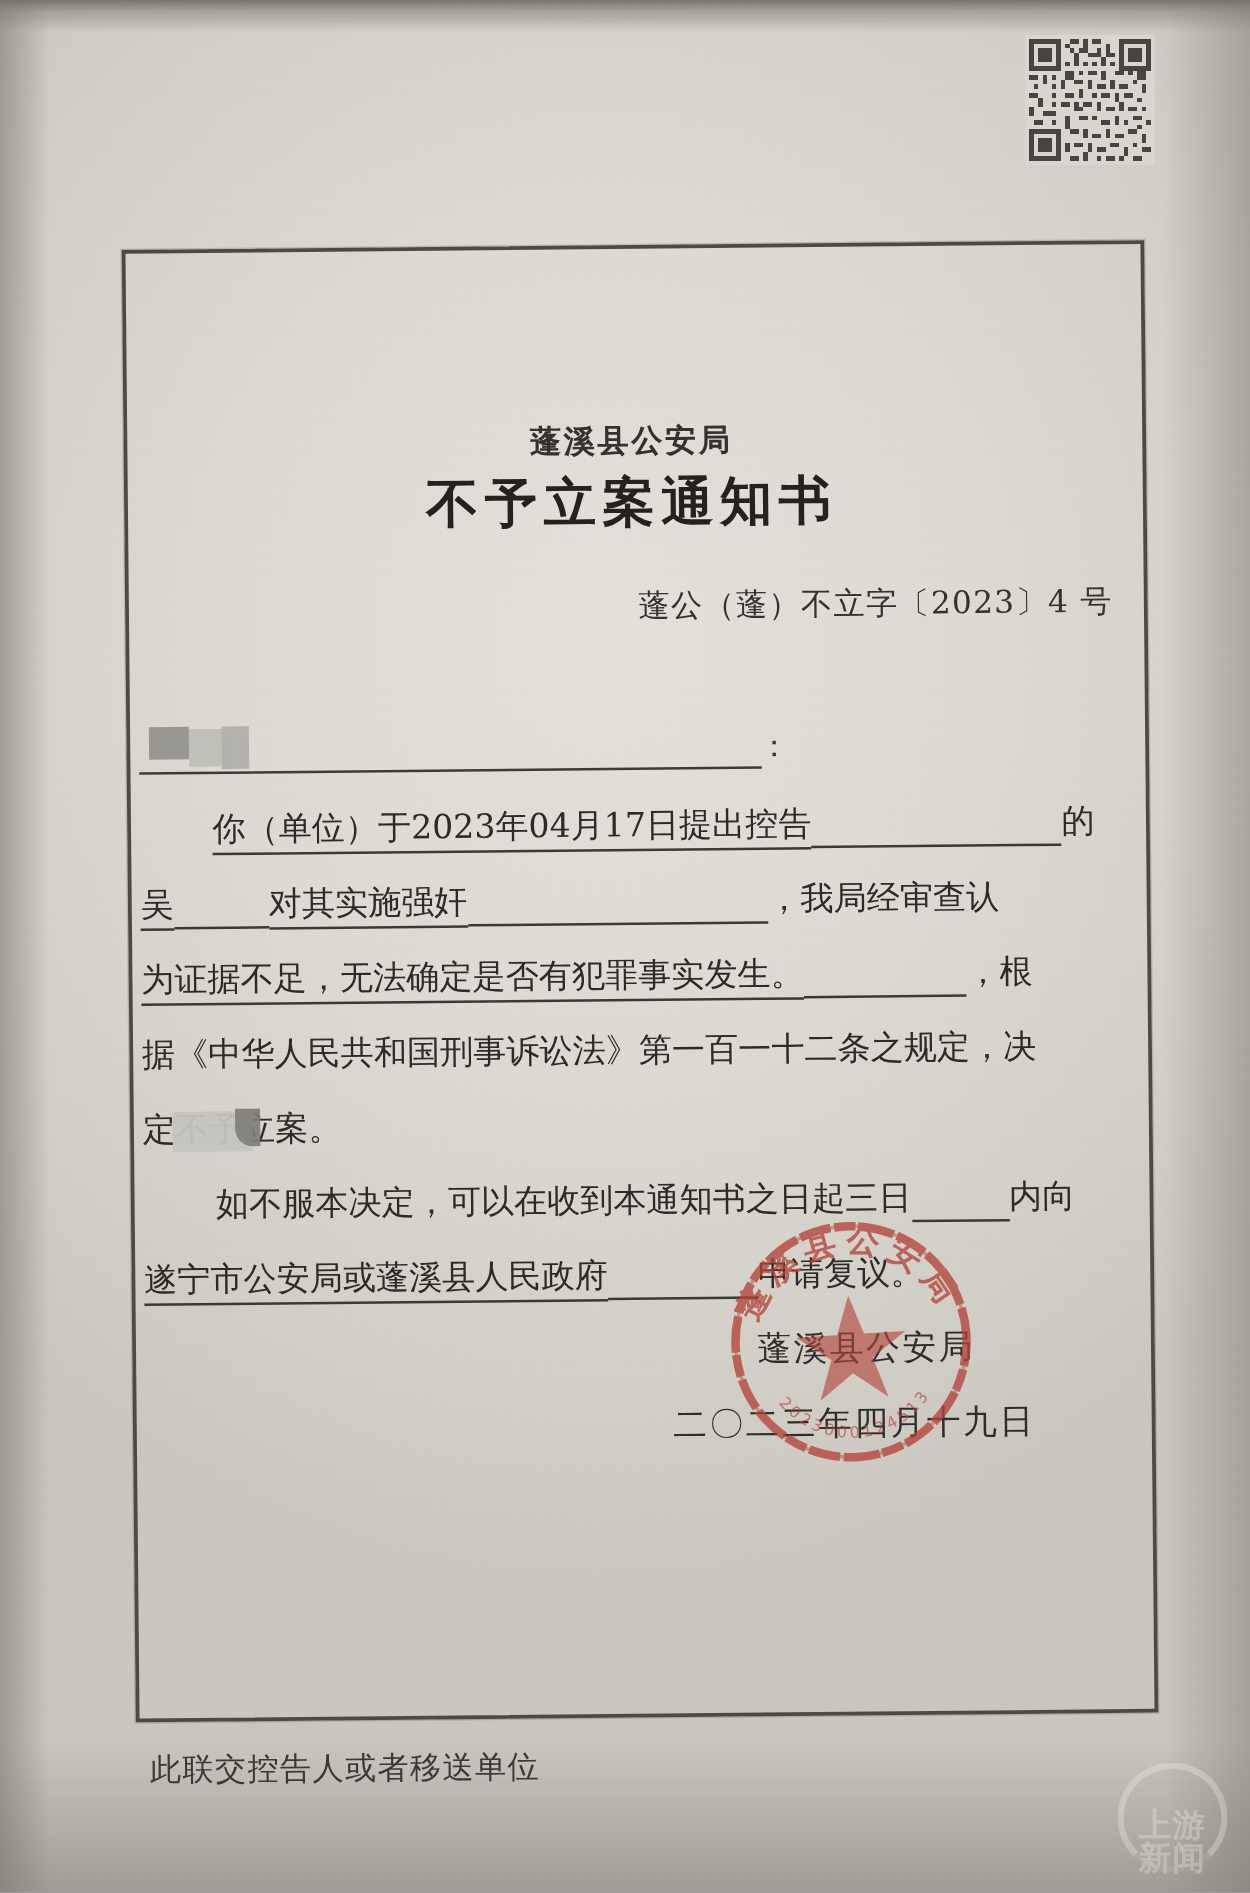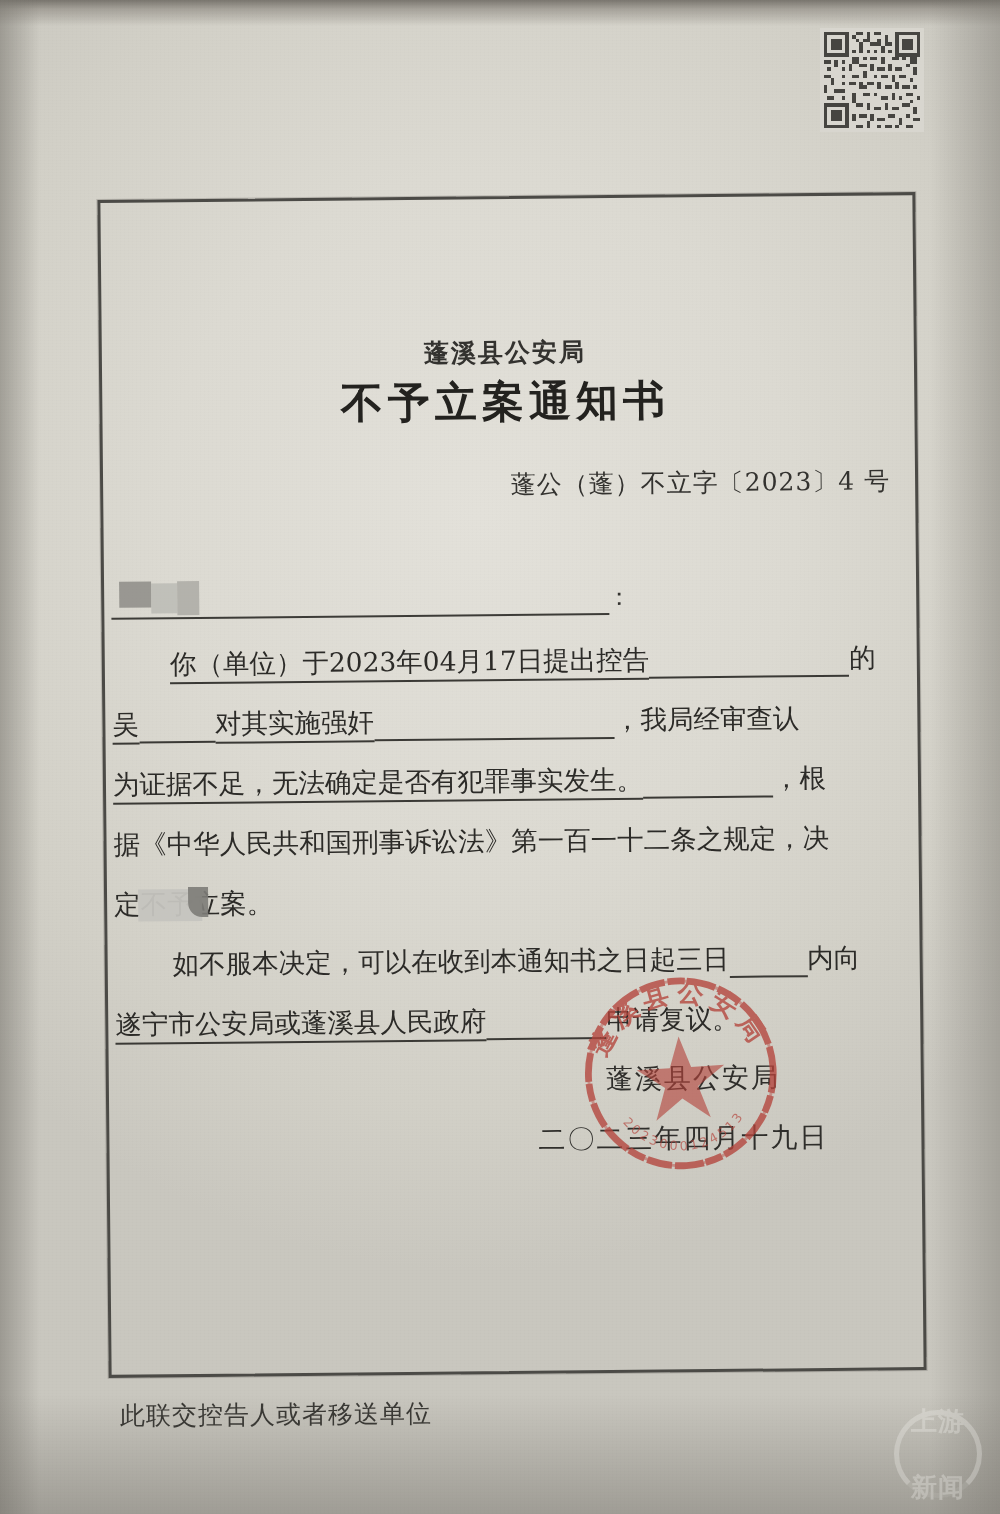--- a/index.html
+++ b/index.html
@@ -233,21 +233,21 @@
     border: 5px solid #f4f3ef;
     border-radius: 50%;
     border-bottom-color: rgba(244,243,239,.25);
   }
   #watermark .wm-text {
     position: absolute;
     inset: 0;
     display: flex;
     flex-direction: column;
     align-items: center;
-    justify-content: space-between;
+    justify-content: flex-end;
     color: #f6f5f1;
     font-size: 26px;
     line-height: 1.0;
     font-weight: 700;
     letter-spacing: 1px;
     font-family: "DejaVu Serif", "Liberation Serif", serif;
   }
 </style>
 </head>
 <body>

